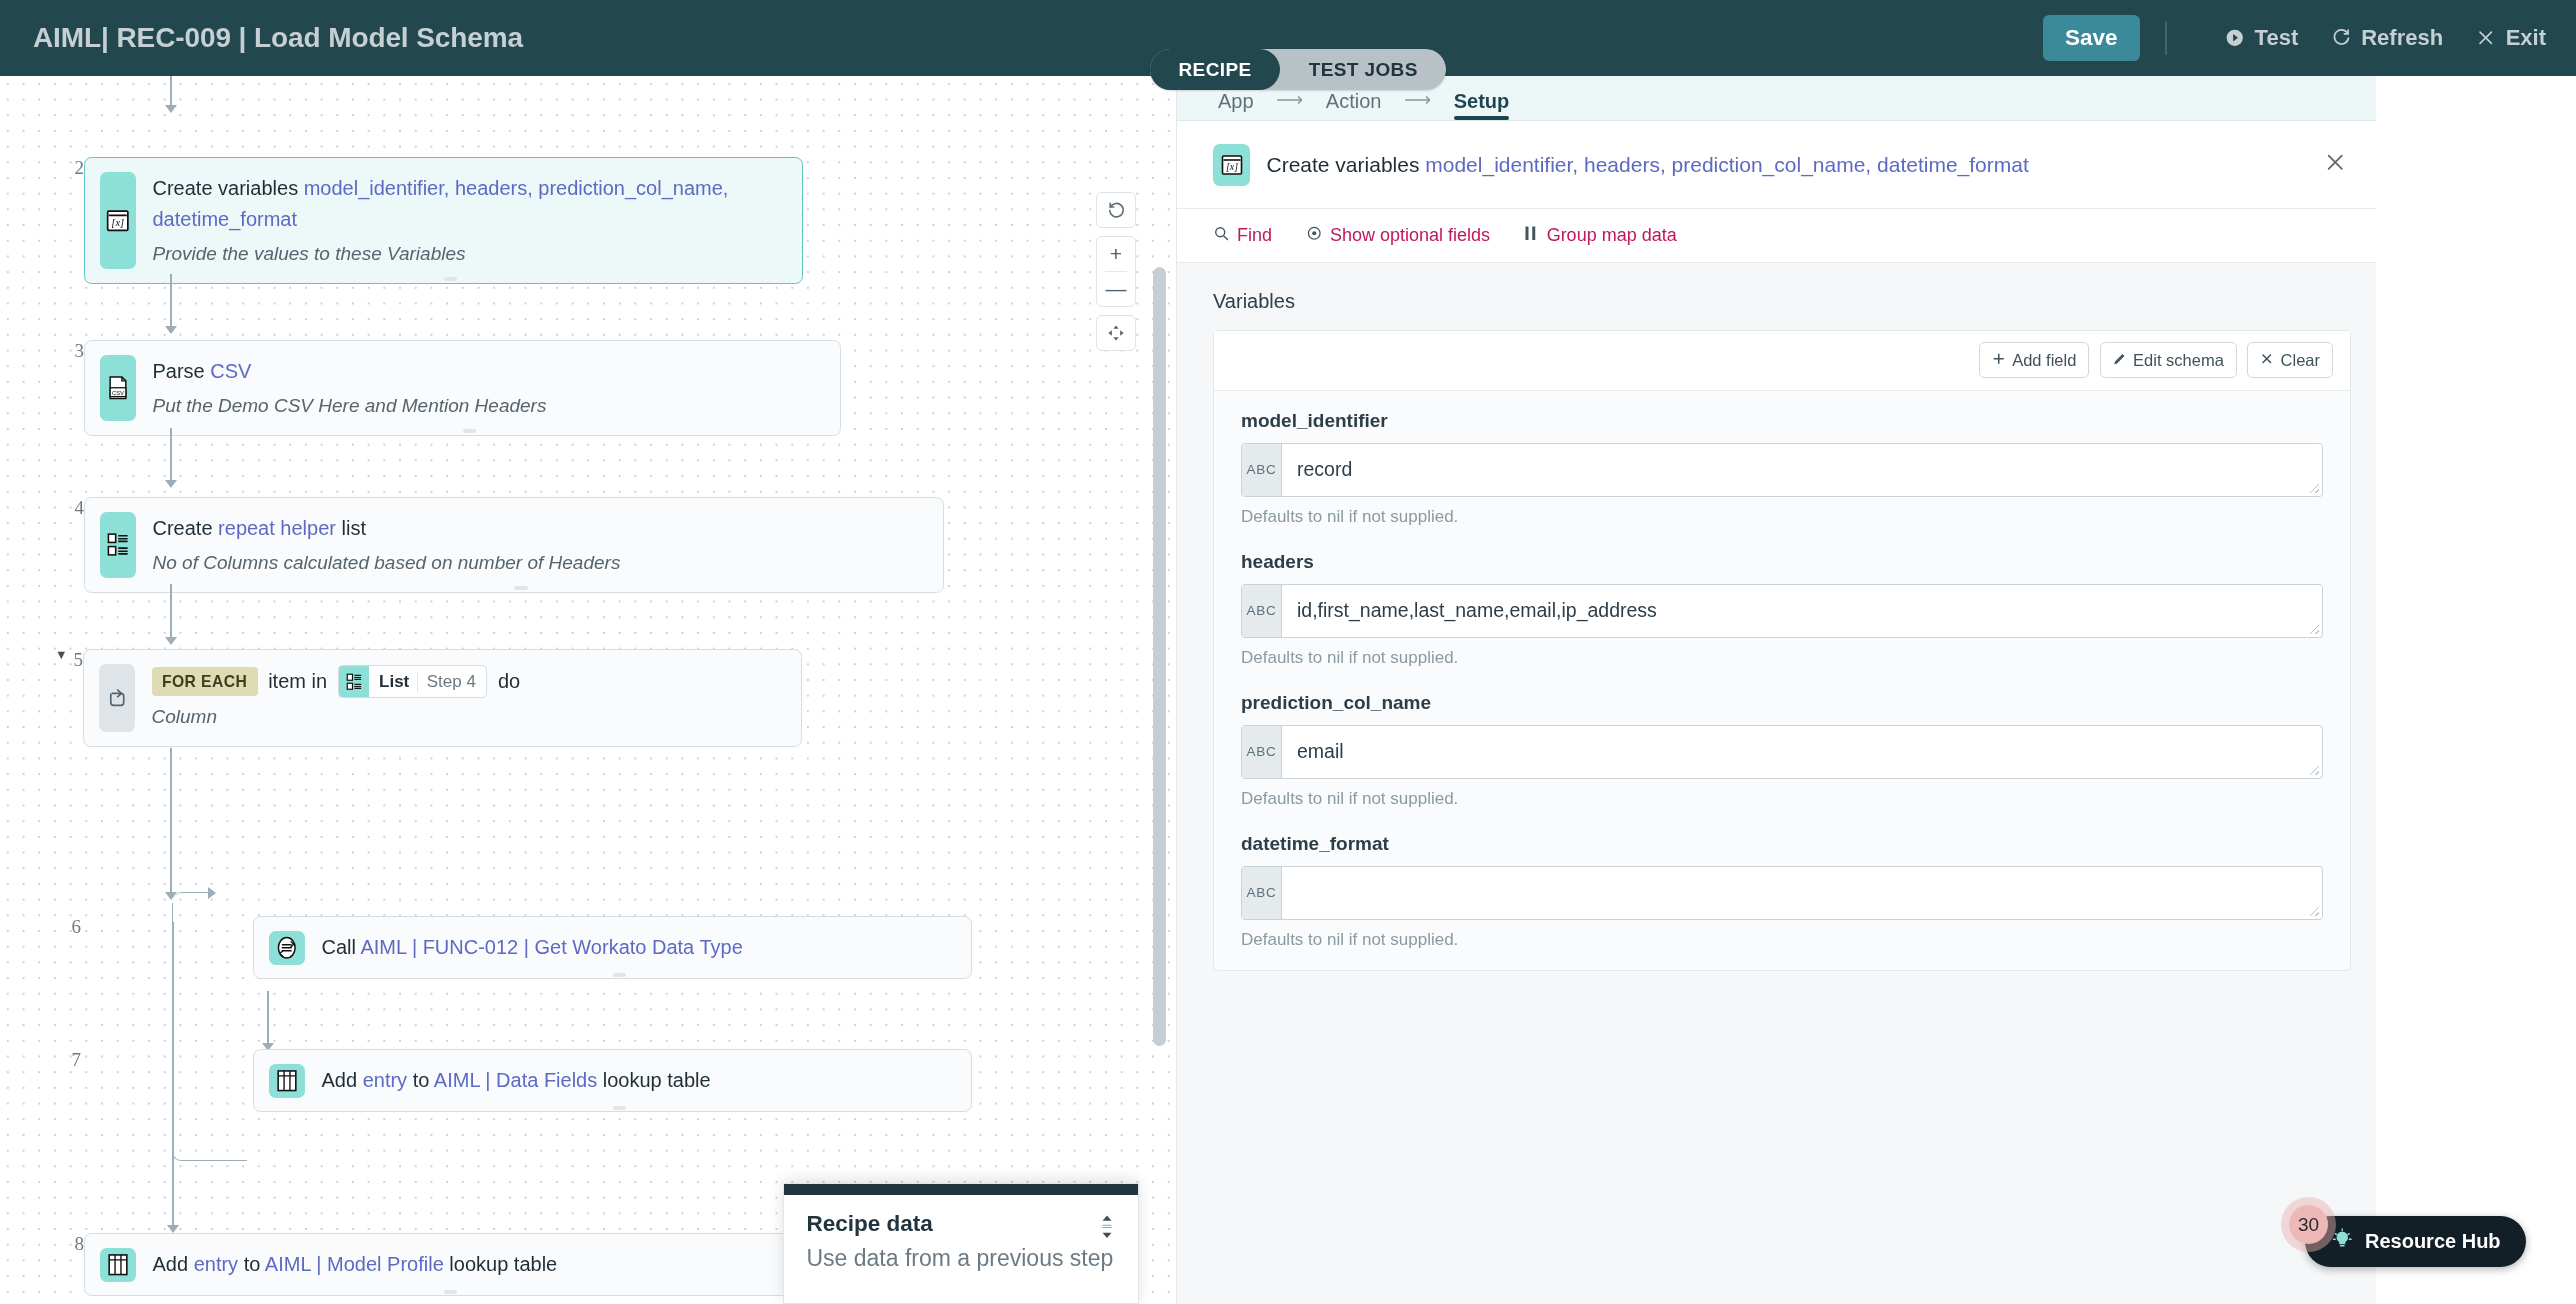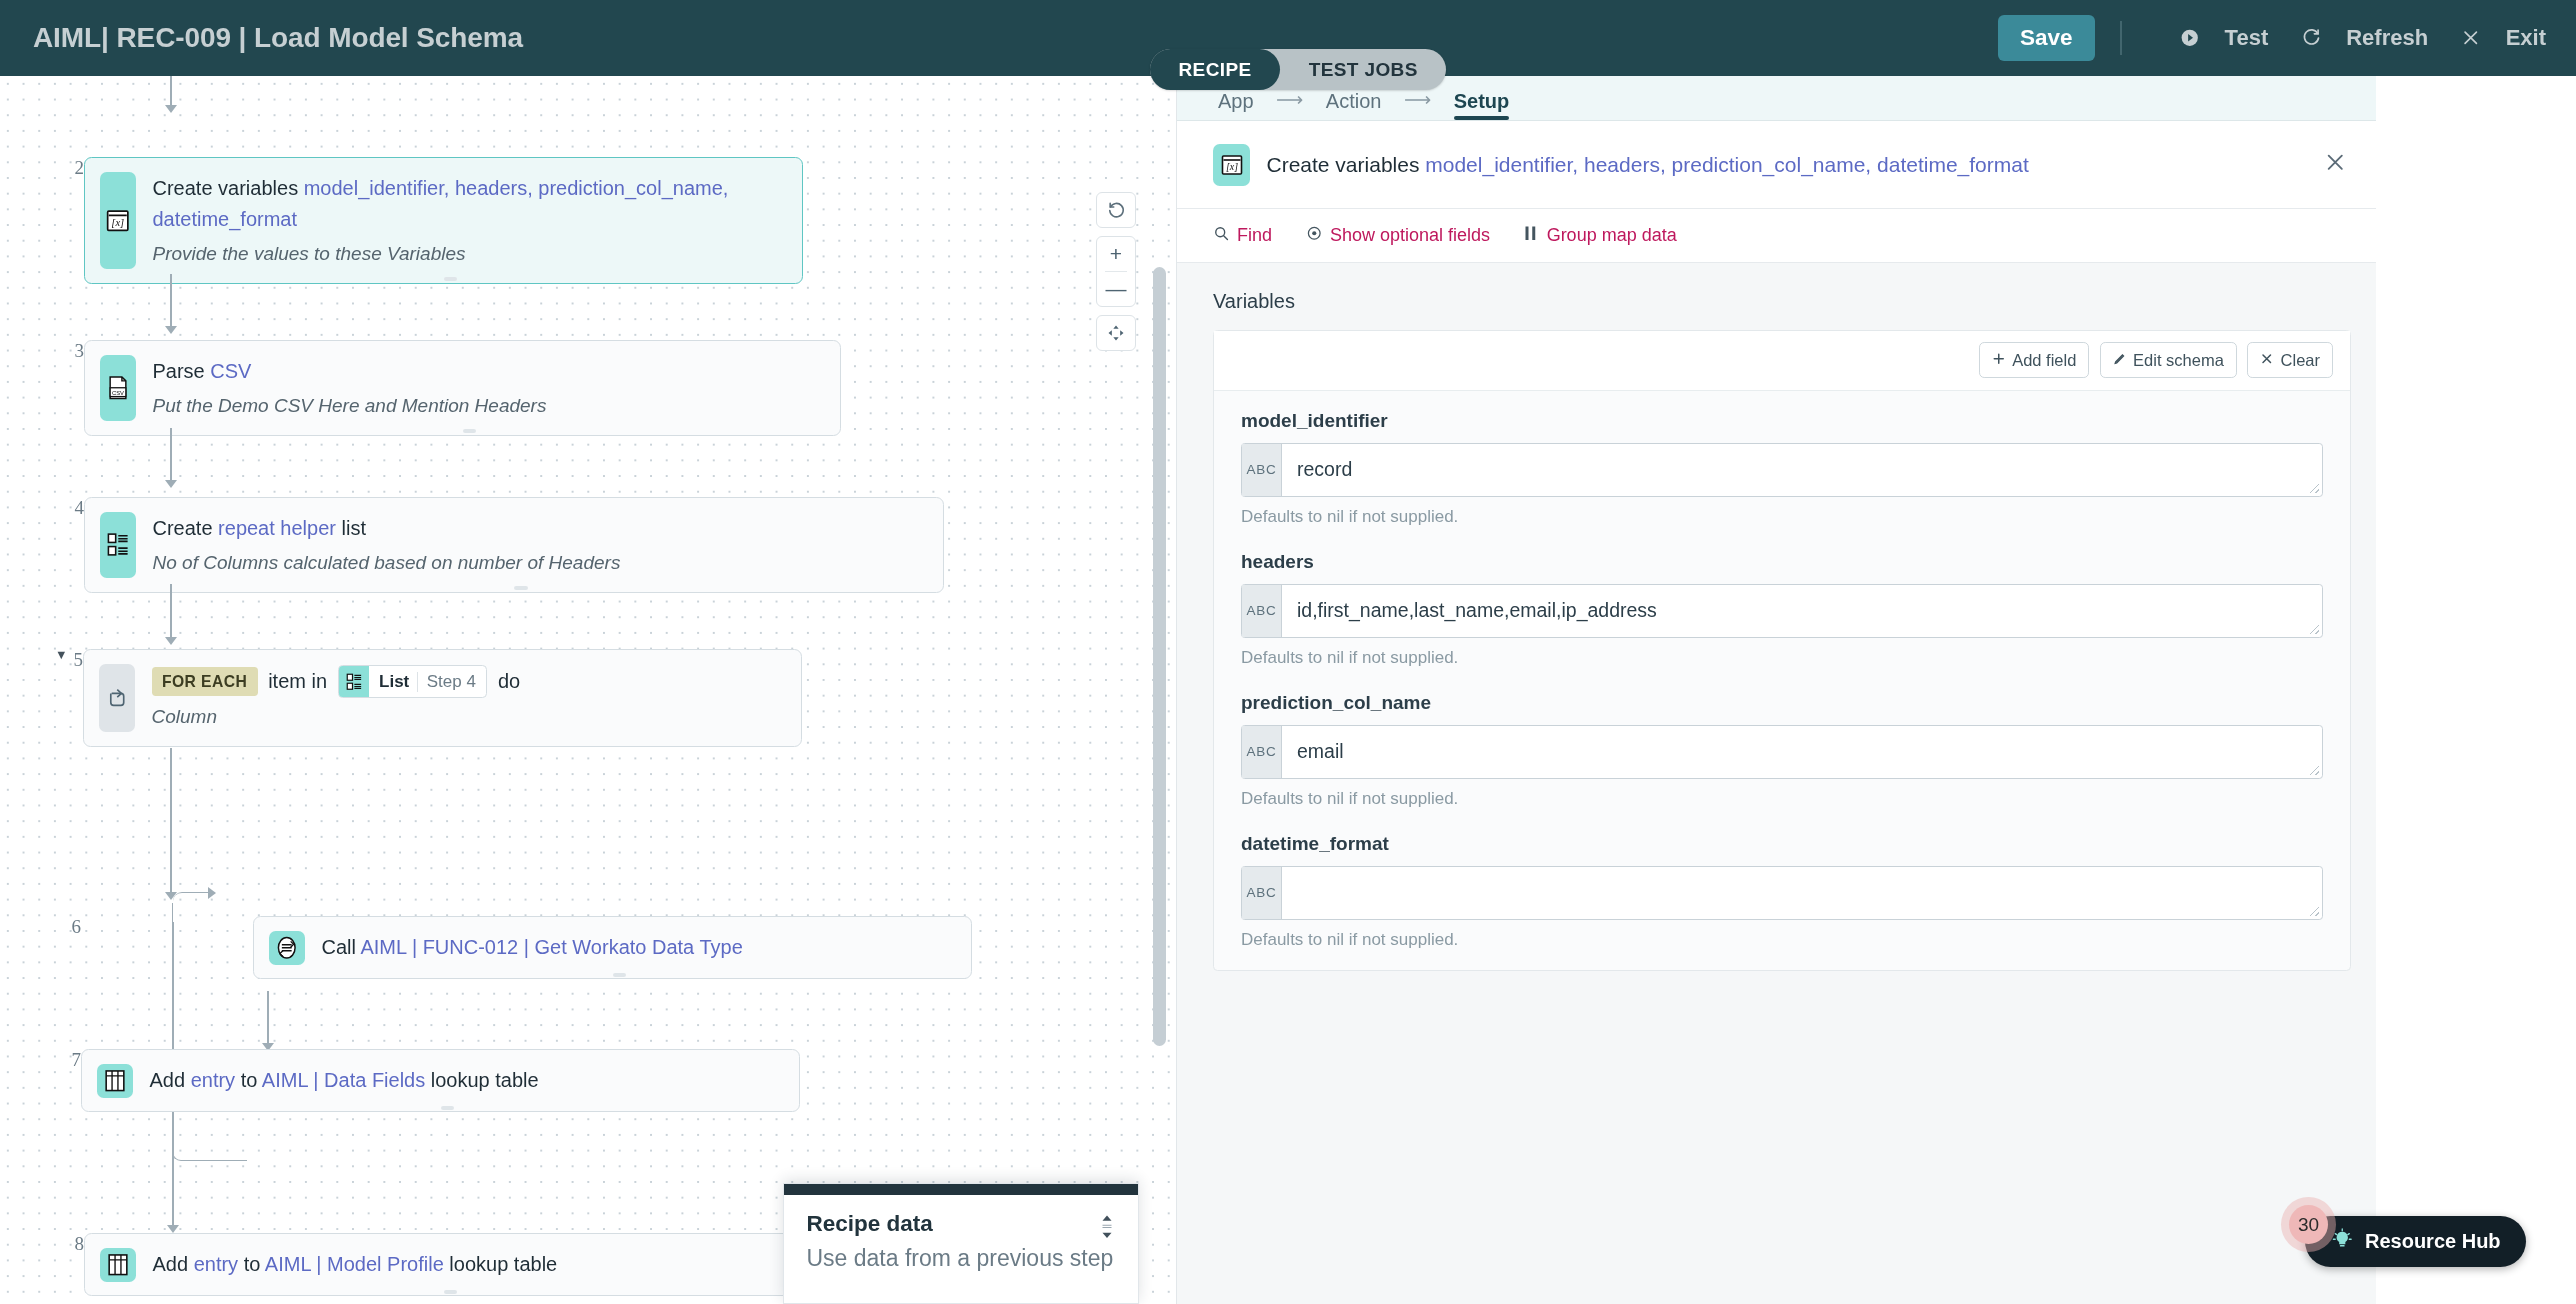--- a/index.html
+++ b/index.html
@@ -21,21 +21,21 @@
   }
   .topbar-right {
     margin-left: auto; display: flex; align-items: center; gap: 0; margin-right: 30px;
   }
   .save-btn {
     background: #3b8a99; color: #ffffff; font-size: 22.5px; font-weight: 700;
     border: none; border-radius: 6px; padding: 9.7px 22px; cursor: pointer;
   }
   .tb-divider { width: 1.5px; height: 34px; background: #42666e; margin: 0 25.5px; }
   .tb-action {
-    display: flex; align-items: center; gap: 25px; color: #c6cfd2;
+    display: flex; align-items: center; gap: 10px; color: #c6cfd2;
     font-size: 22px; font-weight: 700; margin-left: 33px; cursor: pointer;
     white-space: nowrap;
   }
   .tb-action:first-of-type { margin-left: 0; }
   .tb-ico { display: inline-flex; align-items: center; justify-content: center; }
 
   
   .pill-tabs {
     position: absolute; left: 1150px; top: 49px; z-index: 40;
     display: flex; background: #b8c2c6; border-radius: 22.5px; padding: 0;
@@ -454,21 +454,21 @@
       </div>
       <div class="card-handle"></div>
     </div>
   </div>
 
   <div class="conn" style="left:267px; top:915px; height:54px;"></div>
   <div class="arrowhead" style="left:262px; top:967px;"></div>
 
   <div class="step-row" style="left:15px; top:973px;">
     <div class="step-num" style="width:66px;">7</div>
-    <div class="card" style="width:719px; ">
+    <div class="card" style="width:719px; margin-left:172px;">
       <div class="card-iconwrap">
         <svg width="24" height="25.5" viewBox="0 0 24 26">
           <rect x="3" y="3" width="18" height="20" fill="#ffffff" stroke="#111" stroke-width="1.6"></rect>
           <path d="M3 8h18M9 3v20M15 3v20" stroke="#111" stroke-width="1.4"></path>
         </svg>
       </div>
       <div class="card-body">
         <div class="card-title"><span>Add </span><span class="lk">entry</span><span> to </span><span class="lk">AIML | Data Fields</span><span> lookup table</span></div>
       </div>
       <div class="card-handle"></div>

